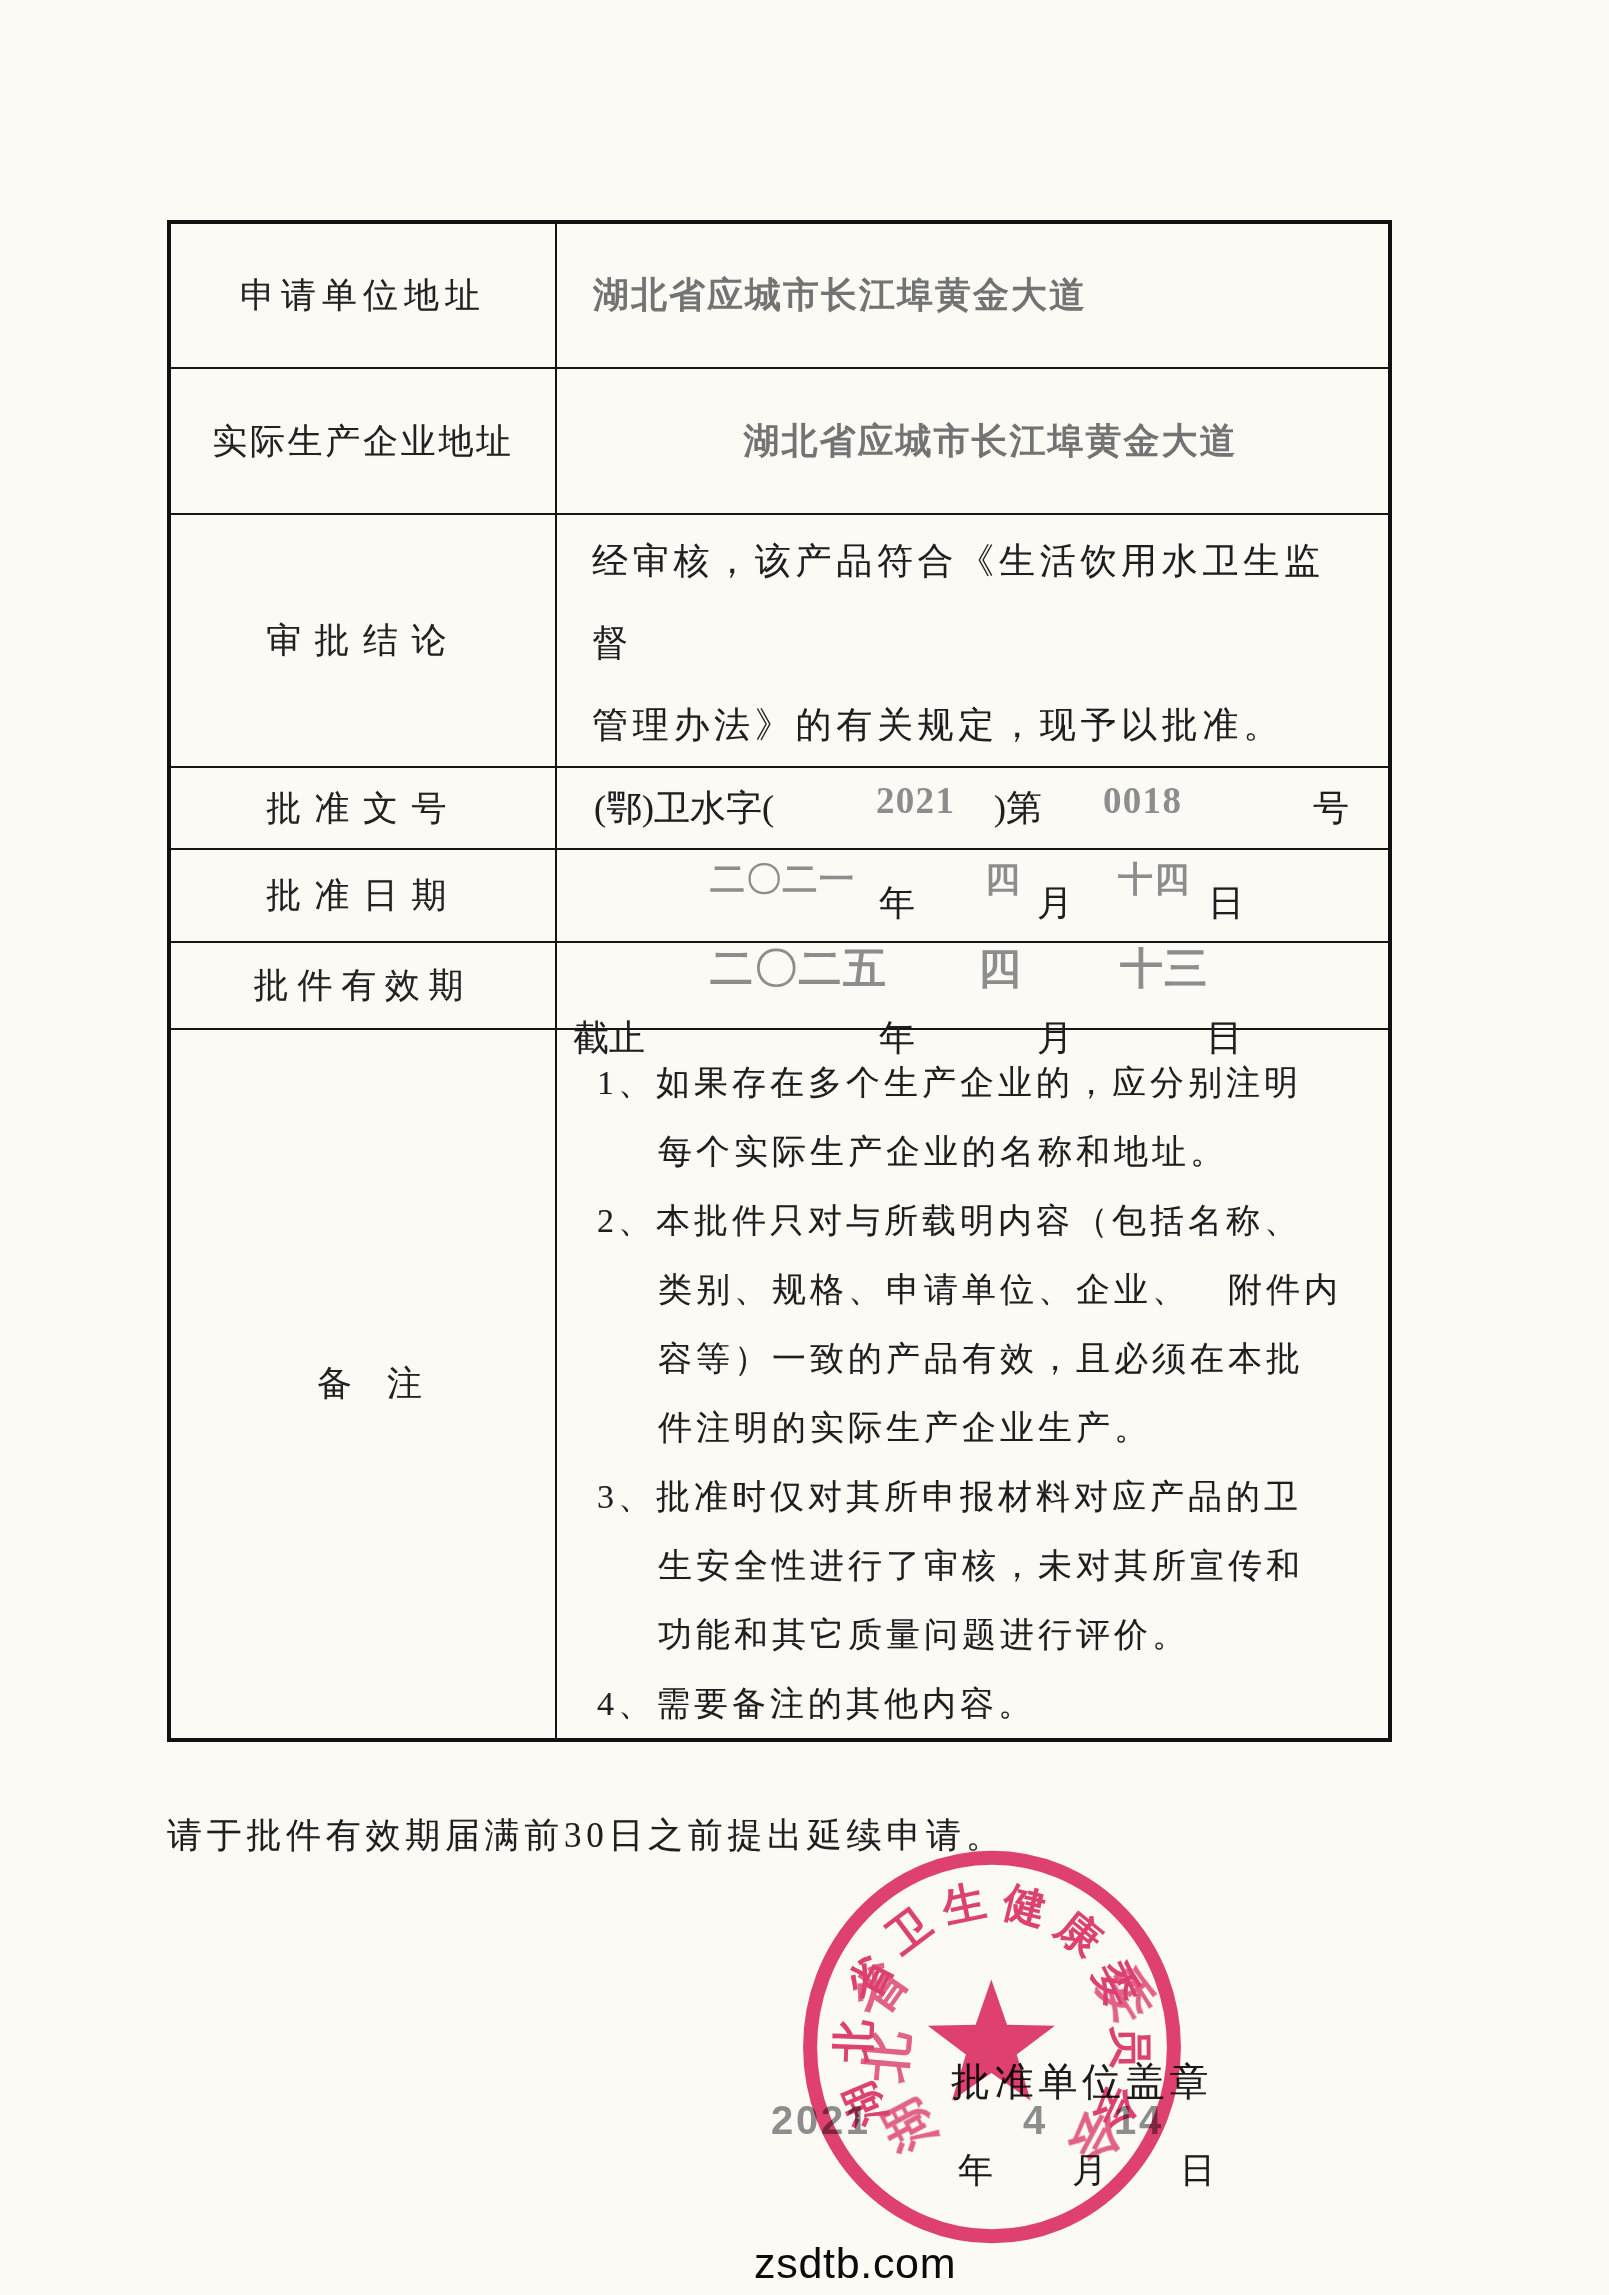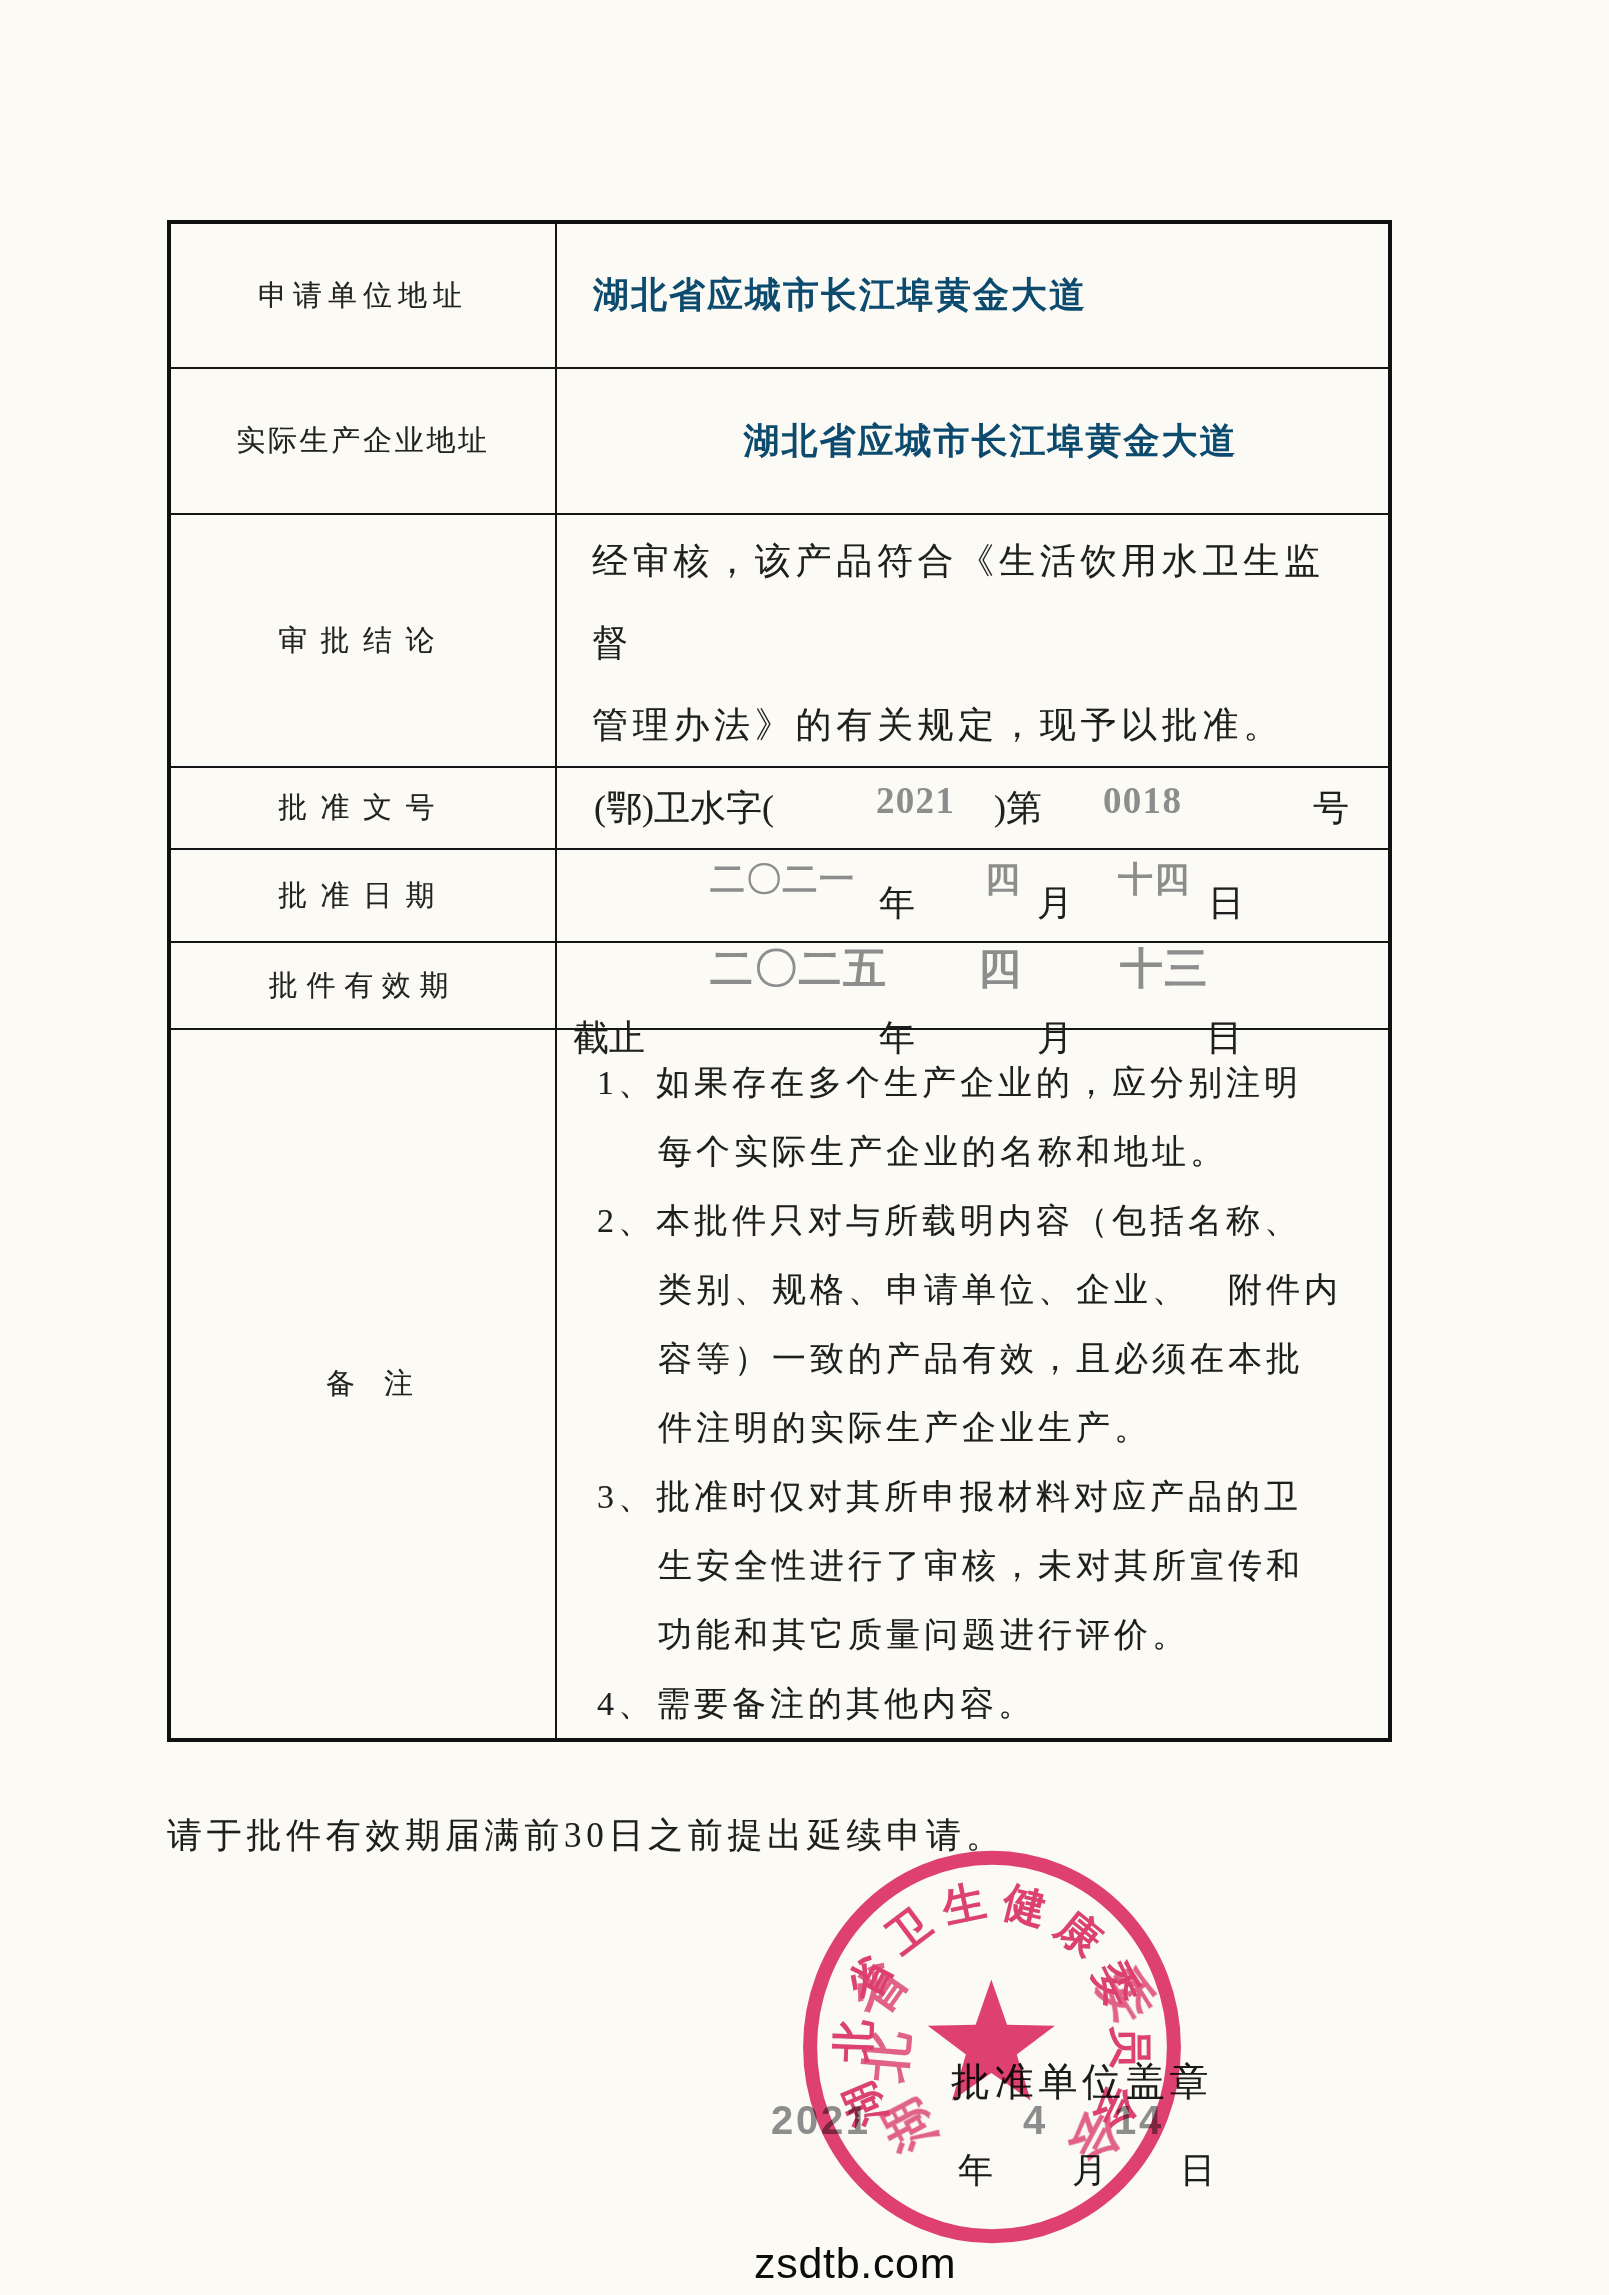--- a/index.html
+++ b/index.html
@@ -14,29 +14,29 @@
   table.doc-table {
     position:absolute; left:167px; top:220px; width:1221px;
     border-collapse:collapse; table-layout:fixed;
   }
   table.doc-table td { border:2.7px solid #151515; vertical-align:middle; }
   table.doc-table { border:4px solid #111; }
   col.c1 { width:387px; } col.c2 { width:834px; }
   tr.r1 td { height:146px; } tr.r2 td { height:150px; } tr.r3 td { height:146px;text-align:center; }
   tr.r4 td { height:167px; } tr.r5 td { height:82px; } tr.r6 td { height:93px; }
   tr.r7 td { height:87px;text-align:center; } tr.r8 td { height:707px;padding-left:13px; }
-  td.label { text-align:center; font-size:29px; color:#222;font-family:Liberation Serif, serif; }
+  td.label { text-align:center; font-size:35px; color:#222;font-family:Liberation Serif, serif; }
   td.label.ls6 { letter-spacing:6px; }
   td.label.ls8 { letter-spacing:2.7px; }
   td.label.ls4 { letter-spacing:13.4px; }
   td.label.ls5 { letter-spacing:8.7px; }
   td.value { position:relative; }
   .stamped-big {
     display:block; padding-left:36px; font-size:36px; font-weight:600;
-    color:#0c4a6e; letter-spacing:2px; text-shadow:none;
+    color:#737373; letter-spacing:2px; text-shadow:none;
   }
   .conclusion { padding:5.3px 27px 0 35px; font-size:36px; letter-spacing:4.7px; line-height:82px; }
   .abs { position:absolute; white-space:nowrap; }
   .blk { font-size:36px; color:#1e1e1e; top:50%; transform:translateY(-50%); }
   .gry { font-size:37px; font-weight:600; color:#8d8d8d; letter-spacing:1.3px; text-shadow:none; }
   .r5 .gry { top:40%; transform:translateY(-50%); }
   .r6 .gry { top:31%; transform:translateY(-50%); font-size:35px; }
   .r6 .blk { top:58%; }
   .r7 .gry { top:30%; transform:translateY(-50%); font-size:43px; }
   .r7 .blk { top:60%;margin-top:44px; }

